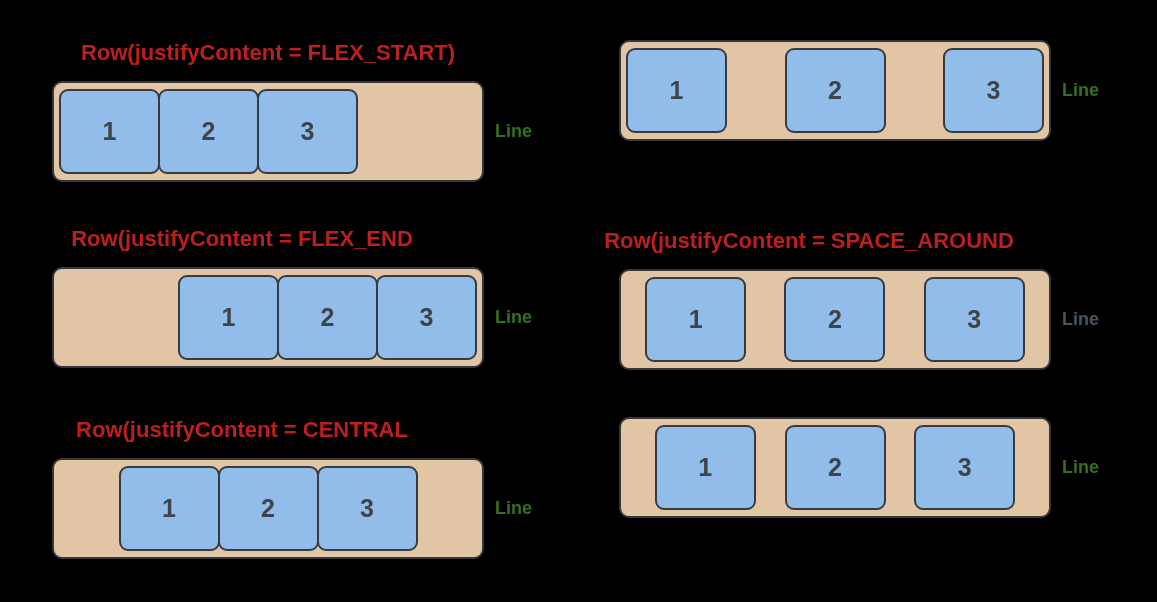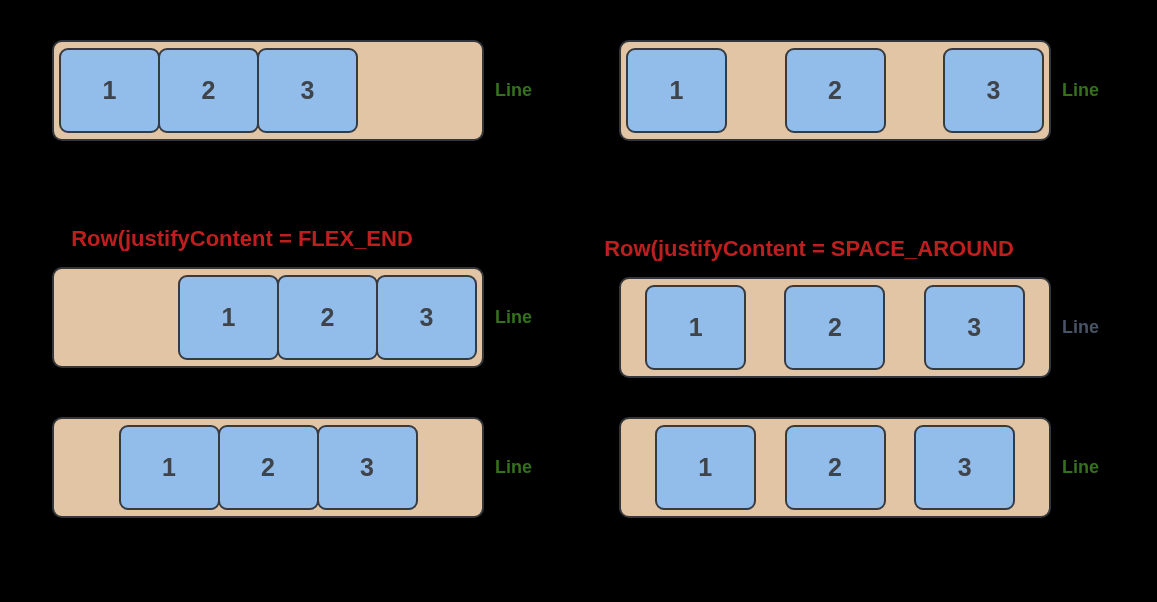--- a/index.html
+++ b/index.html
@@ -14,21 +14,21 @@
     overflow: hidden;
     font-family: "Liberation Sans", sans-serif;
   }
   .cell {
     position: absolute;
     width: 432px;
   }
   .cell-1 { left: 52px;  top: 40px; }
   .cell-2 { left: 619px; top: 40px; }
   .cell-3 { left: 52px;  top: 226px; }
-  .cell-4 { left: 619px; top: 236px; }
+  .cell-4 { left: 619px; top: 228px; }
   .cell-5 { left: 52px;  top: 417px; }
   .cell-6 { left: 619px; top: 417px; }
 
   .title {
     width: 432px;
     display: flex;
     justify-content: center;
     margin-bottom: 15px;
     line-height: 26px;
     height: 26px;
@@ -89,20 +89,23 @@
     font-size: 18px;
     white-space: nowrap;
   }
   .line-green { color: #35701c; }
   .line-gray  { color: #495366; }
 </style>
 </head>
 <body>
 
 <div class="cell cell-1">
+  <div class="title">
+    <span class="title-text">Row(justifyContent = FLEX_START)</span>
+  </div>
   <div class="row-wrap">
     <div class="flex-container jc-flex-start adjacent">
       <div class="box">1</div>
       <div class="box">2</div>
       <div class="box">3</div>
     </div>
     <span class="line-label line-green">Line</span>
   </div>
 </div>
 
@@ -139,20 +142,23 @@
     <div class="flex-container jc-space-around">
       <div class="box">1</div>
       <div class="box">2</div>
       <div class="box">3</div>
     </div>
     <span class="line-label line-gray">Line</span>
   </div>
 </div>
 
 <div class="cell cell-5">
+  <div class="title">
+    <span class="title-text t-shift">Row(justifyContent = CENTRAL</span>
+  </div>
   <div class="row-wrap">
     <div class="flex-container jc-center adjacent">
       <div class="box">1</div>
       <div class="box">2</div>
       <div class="box">3</div>
     </div>
     <span class="line-label line-green">Line</span>
   </div>
 </div>
 

